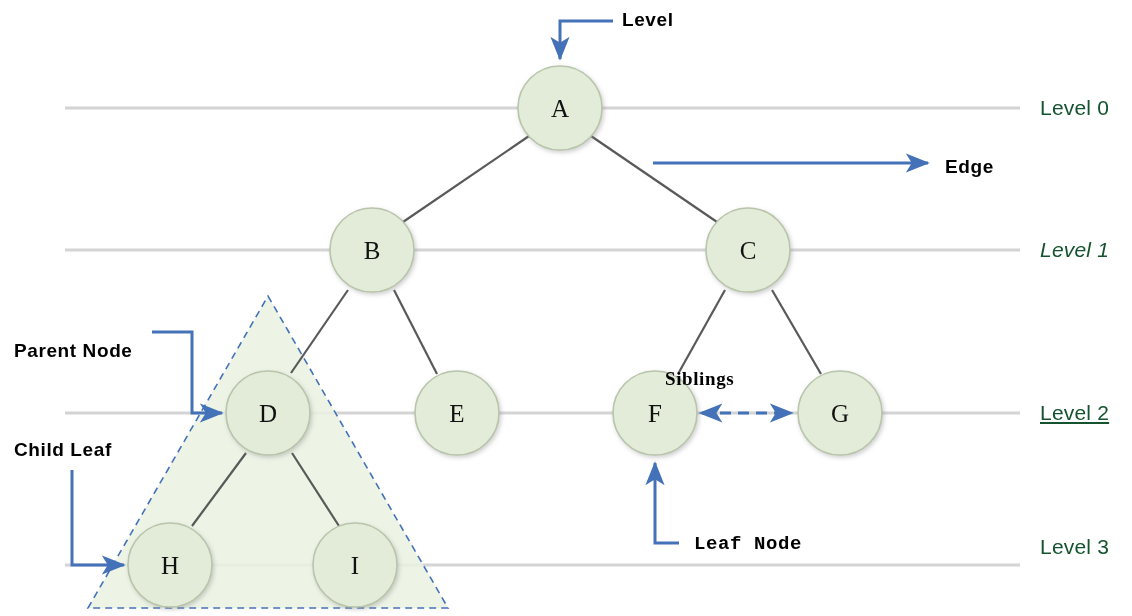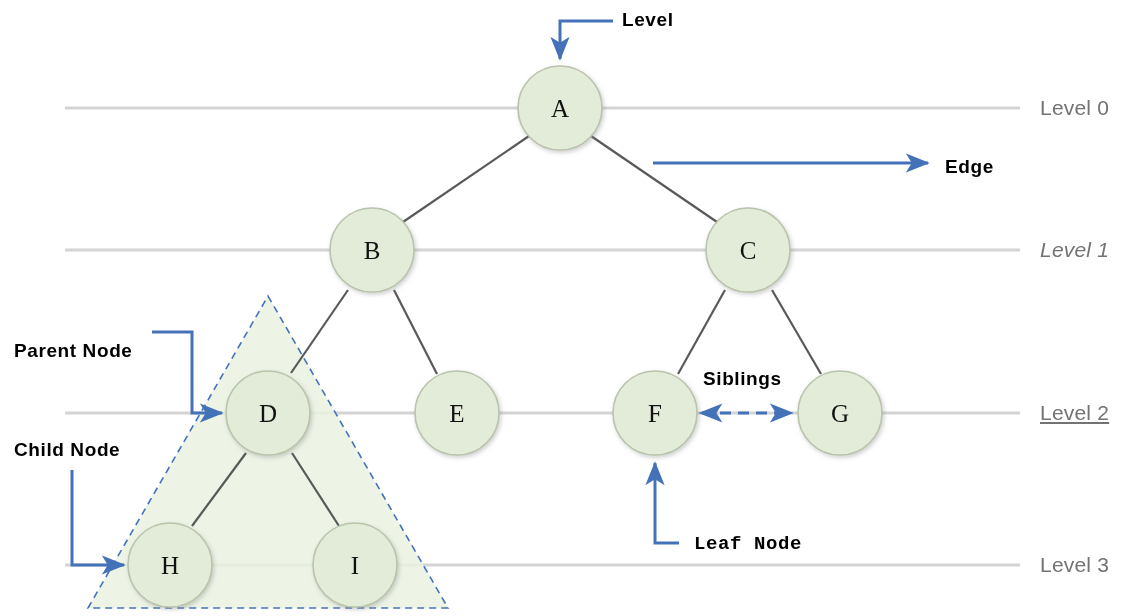--- a/index.html
+++ b/index.html
@@ -21,21 +21,21 @@
     position: absolute;
     left: 0;
     top: 0;
     width: 1132px;
     height: 616px;
   }
   .level-label {
     position: absolute;
     font-family: "Liberation Sans", sans-serif;
     font-size: 21px;
-    color: #737373;
+    color: #14532d;
     white-space: nowrap;
     letter-spacing: 0.2px;
   }
   .callout-label {
     position: absolute;
     font-family: "Liberation Sans", sans-serif;
     font-size: 19px;
     font-weight: bold;
     color: #000000;
     white-space: nowrap;
@@ -135,22 +135,22 @@
 
       <path d="M702,413 L792,413" fill="none" stroke="#4472b8" stroke-width="3" stroke-dasharray="11,7" marker-start="url(#arrow-blue-start)" marker-end="url(#arrow-blue)"></path>
 
       <path d="M679,543 L655,543 L655,463" fill="none" stroke="#4472b8" stroke-width="3" marker-end="url(#arrow-blue)"></path>
     </g>
   </svg>
 
   <div class="level-label" style="left:1040px; top:96px;">Level 0</div>
   <div class="level-label" style="left:1040px; top:238px;font-style:italic;">Level 1</div>
   <div class="level-label" style="left:1040px; top:401px;text-decoration:underline;">Level 2</div>
-  <div class="level-label" style="left:1040px; top:553px;">Level 3</div>
+  <div class="level-label" style="left:1040px; top:535px;">Level 3</div>
 
   <div class="callout-label" style="left:622px; top:9px;">Level</div>
   <div class="callout-label" style="left:945px; top:156px;">Edge</div>
   <div class="callout-label" style="left:14px; top:322px;margin-top:18px;">Parent Node</div>
-  <div class="callout-label" style="left:14px; top:439px;">Child Node</div>
-  <div class="callout-label" style="left:703px; top:368px;">Siblings</div>
+  <div class="callout-label" style="left:14px; top:439px;">Child Leaf</div>
+  <div class="callout-label" style="left:665px; top:368px;font-family:Liberation Serif, serif;">Siblings</div>
   <div class="callout-label" style="left:694px; top:533px;font-family:Liberation Mono, monospace;">Leaf Node</div>
 
 </div>
 
 </body></html>

